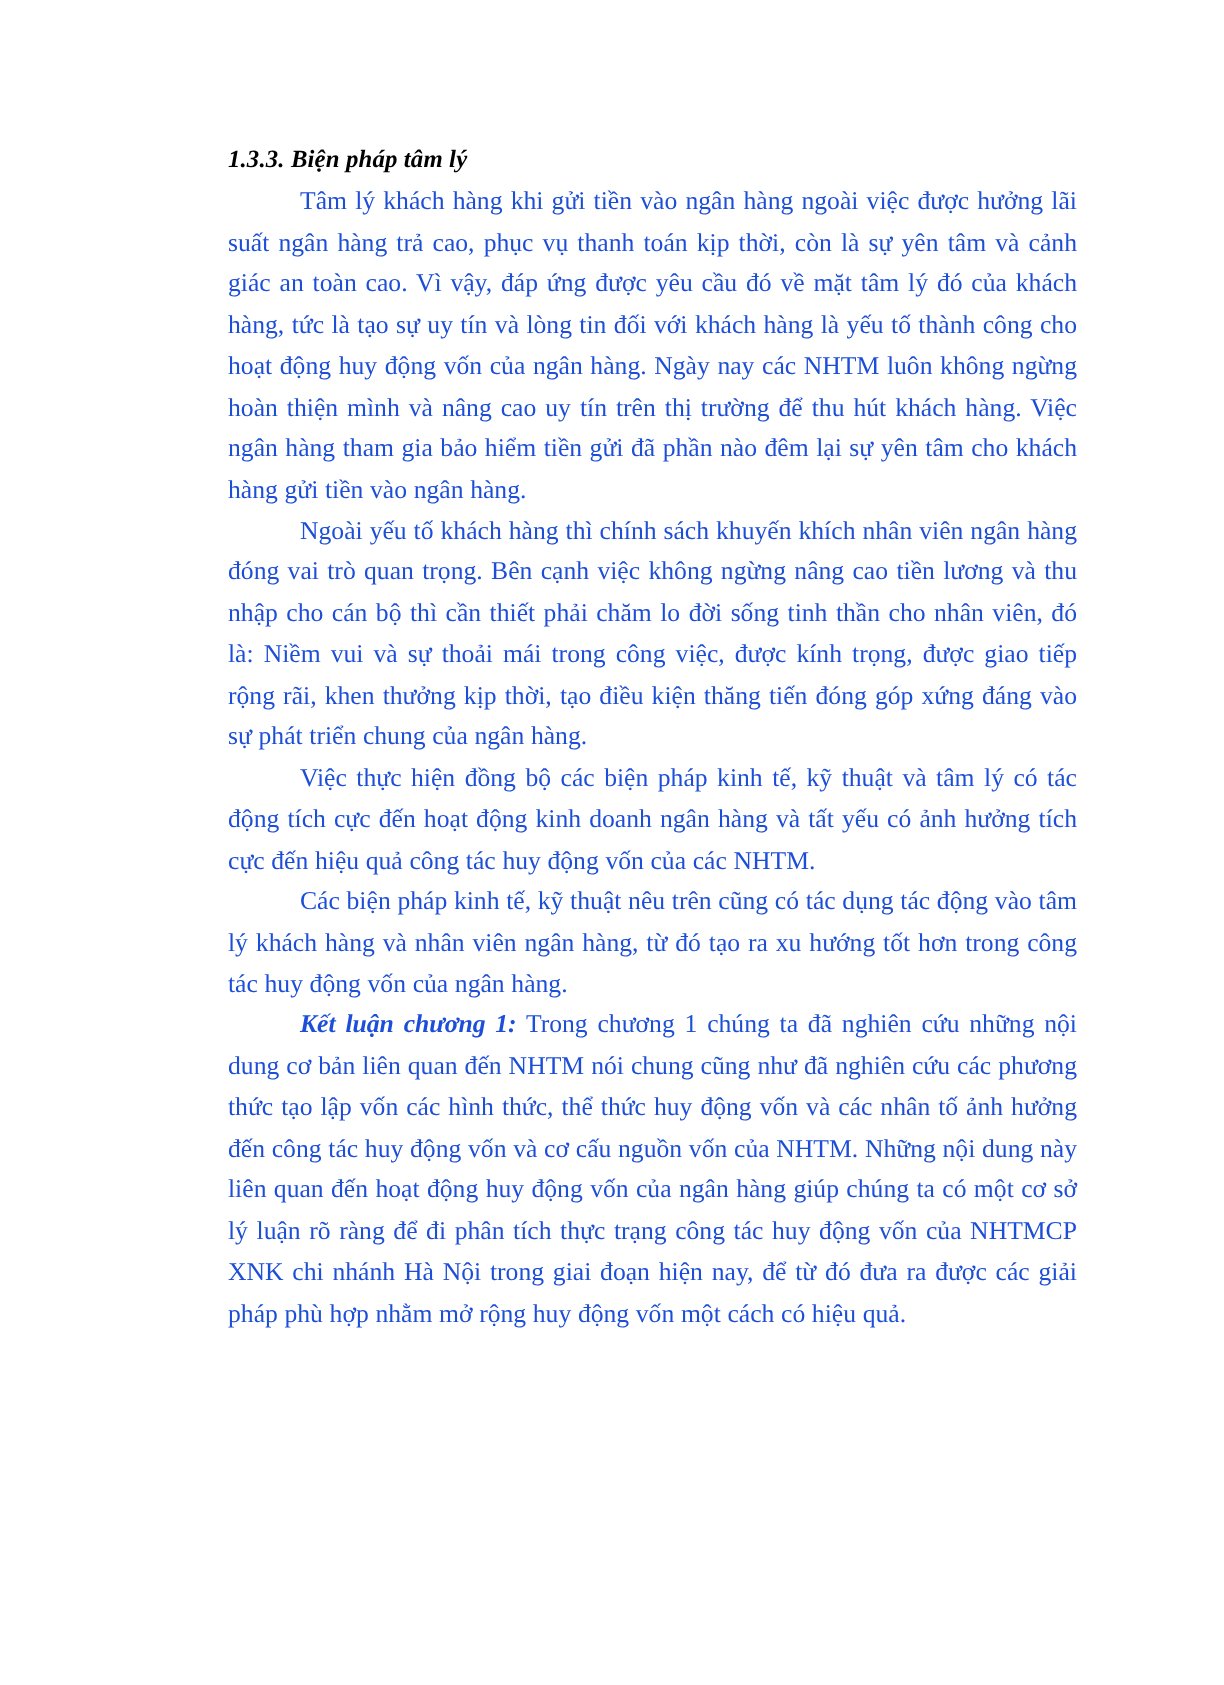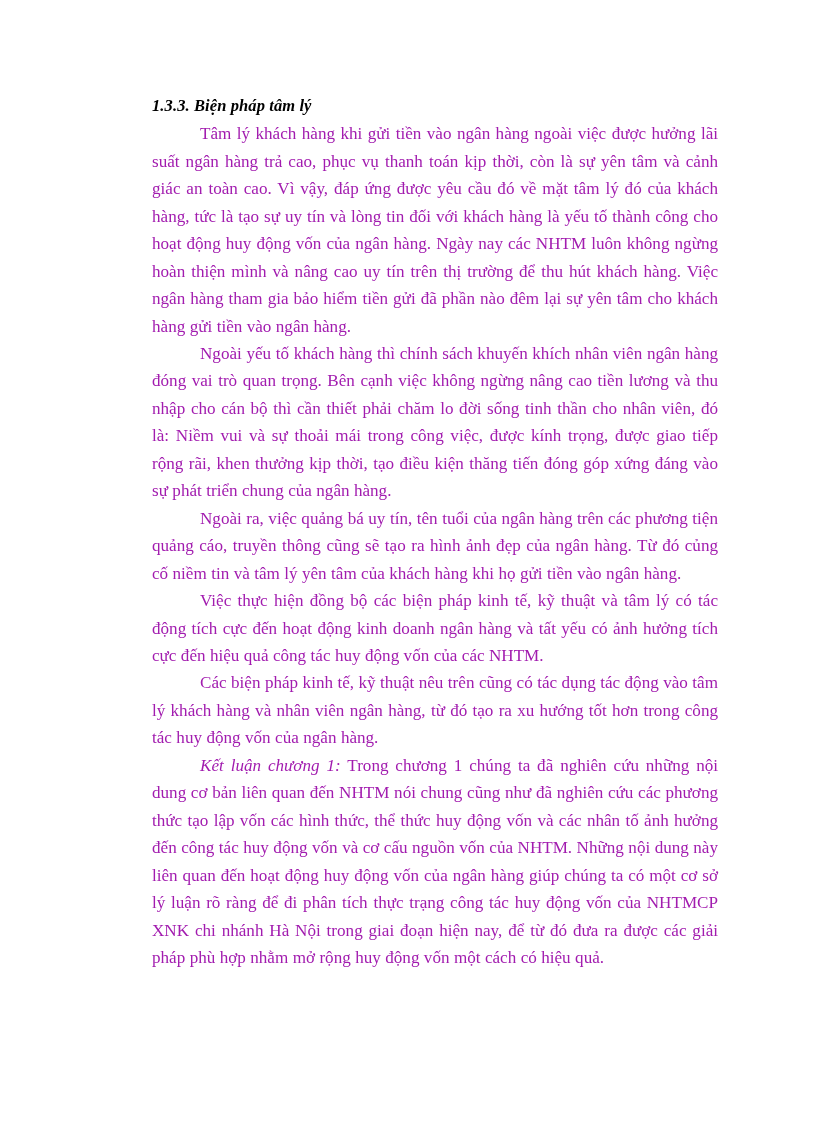--- a/index.html
+++ b/index.html
@@ -36,55 +36,54 @@
     line-height: 27.4px;
     text-align: left;
     letter-spacing: 0.1px;
   }
 
   p.para {
     font-family: "Liberation Serif", "DejaVu Serif", serif;
     font-size: 17.1px;
     font-weight: normal;
     font-style: normal;
-    color: #a21caf;
+    color: #1d4ed8;
     margin: 0;
     padding: 0;
     line-height: 27.45px;
     text-align: justify;
     text-justify: inter-word;
     text-indent: 48px;
     hyphens: none;
     -webkit-hyphens: none;
     word-spacing: 0.15px;
   }
 
   .lead-bold-italic {
-    font-weight: normal;
+    font-weight: bold;
     font-style: italic;
   }
 
   
   .content {
     -webkit-font-smoothing: antialiased;
   }
 </style>
 </head>
 <body>
 
 <div class="page">
   <div class="content">
 
     <h3 class="doc-heading">1.3.3. Biện pháp tâm lý</h3>
 
     <p class="para">Tâm lý khách hàng khi gửi tiền vào ngân hàng ngoài việc được hưởng lãi suất ngân hàng trả cao, phục vụ thanh toán kịp thời, còn là sự yên tâm và cảnh giác an toàn cao. Vì vậy, đáp ứng được yêu cầu đó về mặt tâm lý đó của khách hàng, tức là tạo sự uy tín và lòng tin đối với khách hàng là yếu tố thành công cho hoạt động huy động vốn của ngân hàng. Ngày nay các NHTM luôn không ngừng hoàn thiện mình và nâng cao uy tín trên thị trường để thu hút khách hàng. Việc ngân hàng tham gia bảo hiểm tiền gửi đã phần nào đêm lại sự yên tâm cho khách hàng gửi tiền vào ngân hàng.</p>
 
     <p class="para">Ngoài yếu tố khách hàng thì chính sách khuyến khích nhân viên ngân hàng đóng vai trò quan trọng. Bên cạnh việc không ngừng nâng cao tiền lương và thu nhập cho cán bộ thì cần thiết phải chăm lo đời sống tinh thần cho nhân viên, đó là: Niềm vui và sự thoải mái trong công việc, được kính trọng, được giao tiếp rộng rãi, khen thưởng kịp thời, tạo điều kiện thăng tiến đóng góp xứng đáng vào sự phát triển chung của ngân hàng.</p>
 
-    <p class="para">Ngoài ra, việc quảng bá uy tín, tên tuổi của ngân hàng trên các phương tiện quảng cáo, truyền thông cũng sẽ tạo ra hình ảnh đẹp của ngân hàng. Từ đó củng cố niềm tin và tâm lý yên tâm của khách hàng khi họ gửi tiền vào ngân hàng.</p>
 
     <p class="para">Việc thực hiện đồng bộ các biện pháp kinh tế, kỹ thuật và tâm lý có tác động tích cực đến hoạt động kinh doanh ngân hàng và tất yếu có ảnh hưởng tích cực đến hiệu quả công tác huy động vốn của các NHTM.</p>
 
     <p class="para">Các biện pháp kinh tế, kỹ thuật nêu trên cũng có tác dụng tác động vào tâm lý khách hàng và nhân viên ngân hàng, từ đó tạo ra xu hướng tốt hơn trong công tác huy động vốn của ngân hàng.</p>
 
     <p class="para"><span class="lead-bold-italic">Kết luận chương 1:</span><span> Trong chương 1 chúng ta đã nghiên cứu những nội dung cơ bản liên quan đến NHTM nói chung cũng như đã nghiên cứu các phương thức tạo lập vốn các hình thức, thể thức huy động vốn và các nhân tố ảnh hưởng đến công tác huy động vốn và cơ cấu nguồn vốn của NHTM. Những nội dung này liên quan đến hoạt động huy động vốn của ngân hàng giúp chúng ta có một cơ sở lý luận rõ ràng để đi phân tích thực trạng công tác huy động vốn của NHTMCP XNK chi nhánh Hà Nội trong giai đoạn hiện nay, để từ đó đưa ra được các giải pháp phù hợp nhằm mở rộng huy động vốn một cách có hiệu quả.</span></p>
 
   </div>
 </div>
 

